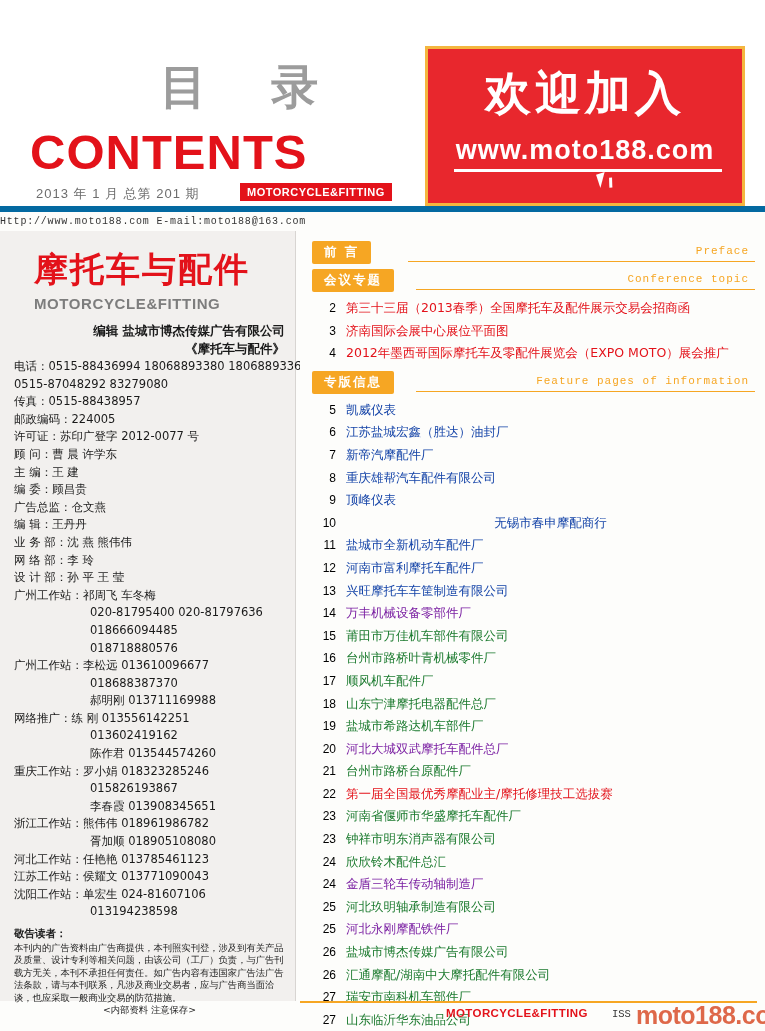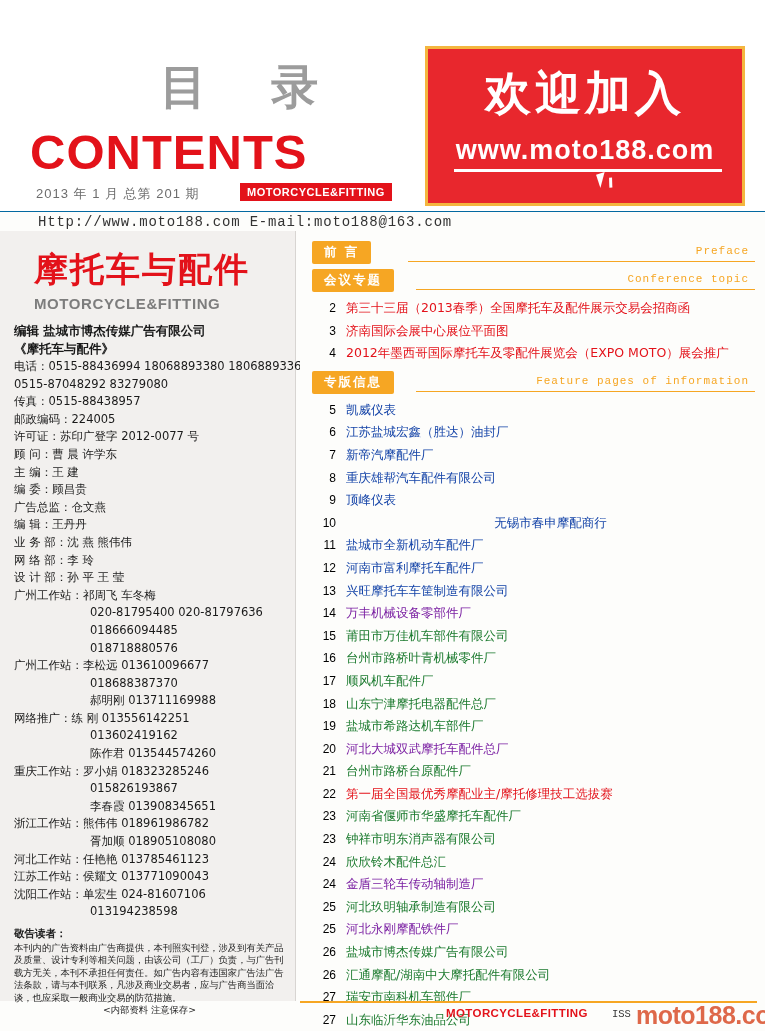--- a/index.html
+++ b/index.html
@@ -16,21 +16,21 @@
     width: 765px;
     height: 1031px;
     background: #fdfdfb;
   }
 
   
   .header {
     position: relative;
     height: 212px;
     background: #ffffff;
-    border-bottom: 1px solid #0369a1;
+    border-bottom: 6px solid #0369a1;
   }
   .mulu {
     position: absolute;
     left: 160px;
     top: 56px;
     font-size: 47px;
     font-weight: bold;
     letter-spacing: 24px;
     color: #9c9c9c;
     font-family: "DejaVu Sans", sans-serif;
@@ -123,23 +123,22 @@
     transform: rotate(16deg);
   }
 
   .contactbar {
     position: absolute;
     top: 213px;
     left: 0;
     width: 765px;
     height: 18px;
     font-family: "Liberation Mono", monospace;
-    font-size: 14px;
+    font-size: 10px;
     color: #333;
-    padding-left: 38px;
     letter-spacing: 0.8px;
     line-height: 18px;
   }
 
   
   .body-wrap {
     position: absolute;
     top: 231px;
     left: 0;
     width: 765px;
@@ -180,21 +179,21 @@
     margin: 0 0 10px 20px;
   }
 
   .imprint {
     font-size: 11.5px;
     color: #1a1a1a;
     line-height: 17.6px;
     font-family: "DejaVu Sans", sans-serif;
   }
   .imp-head {
-    text-align: left;
+    text-align: right;
     font-weight: bold;
     font-size: 12.5px;
     line-height: 18px;
   }
   .imp-row { white-space: nowrap; }
   .imp-indent { padding-left: 76px; }
 
   .note {
     margin-top: 6px;
     font-size: 9.3px;

